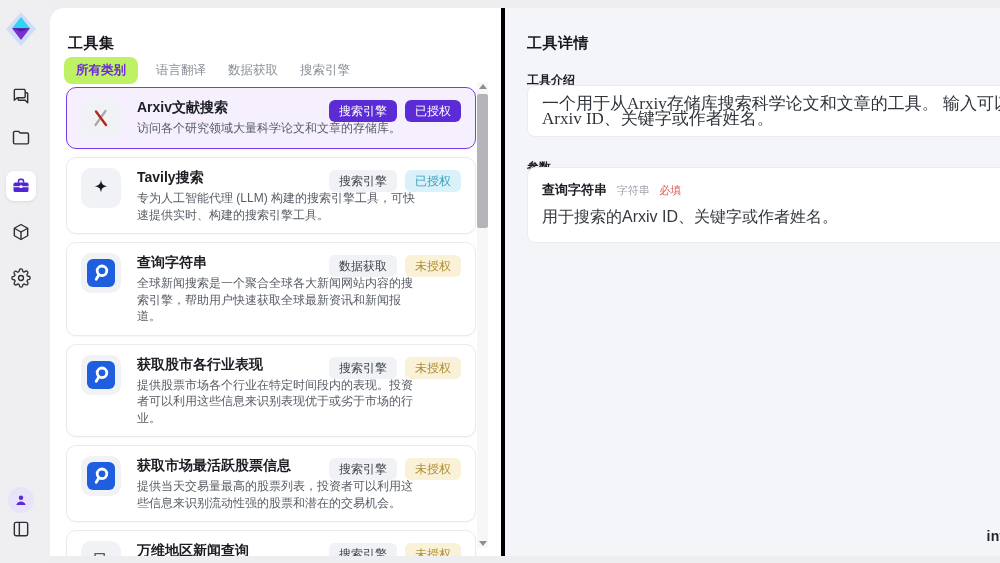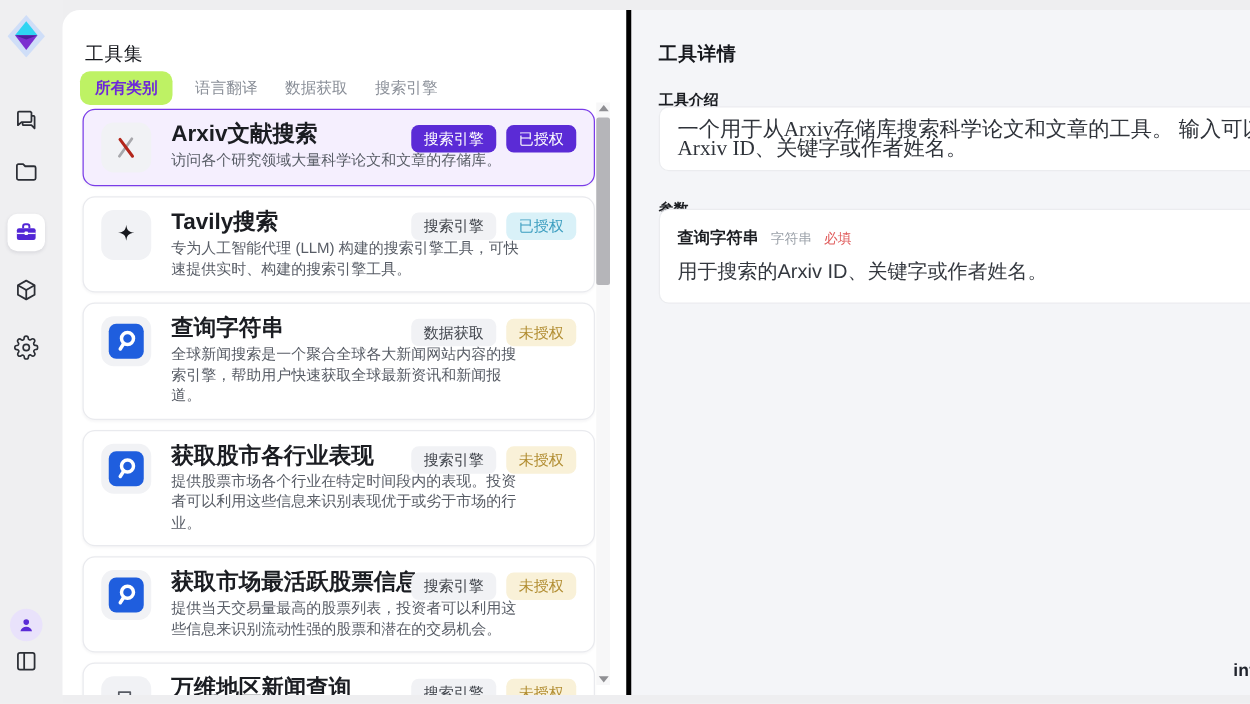--- a/index.html
+++ b/index.html
@@ -16,33 +16,33 @@
   .rail-chat{top:86px;}  .rail-folder{top:128px;}
   .rail-tool{top:171px;width:30px;height:30px;background:#fff;border-radius:8px;box-shadow:0 1px 3px rgba(30,30,60,.10);}
   .rail-cube{top:222px;} .rail-gear{top:268px;}
   .rail-user{top:487px;width:26px;height:26px;background:#e9e2fb;border-radius:50%;}
   .rail-panel{top:519px;}
   .rail svg{display:block;}
 
   
   .list-panel{position:absolute;left:50px;top:8px;width:451px;height:548px;background:#fff;
     border-radius:14px 0 0 0;overflow:hidden;box-sizing:border-box;}
-  .lp-title{position:absolute;left:18px;top:16px;font-size:15px;font-weight:normal;color:#16181d;letter-spacing:.5px;}
+  .lp-title{position:absolute;left:18px;top:16px;font-size:15px;font-weight:bold;color:#16181d;letter-spacing:.5px;}
   .tabs{position:absolute;left:14px;top:49px;display:flex;gap:14px;align-items:center;}
   .tab{font-size:12.5px;color:#8a8f98;padding:5px 4px;border-radius:8px;white-space:nowrap;}
   .tab.active{background:#bef264;color:#6d28d9;padding:5px 12px;font-weight:bold;}
   .cards{position:absolute;left:16px;top:79px;width:410px;display:flex;flex-direction:column;gap:8px;}
   .card{position:relative;background:#fff;border:1px solid #e9eaee;border-radius:10px;
     padding:10px 14px;box-sizing:border-box;min-height:60px;box-shadow:0 1px 2px rgba(25,25,50,.04);cursor:pointer;}
   .card.selected{background:#f5effe;border:1.5px solid #7a3ce8;}
   .card-row{display:flex;gap:16px;}
   .tool-icon{width:40px;height:40px;border-radius:10px;flex:none;background:#f1f2f5;
     display:flex;align-items:center;justify-content:center;}
   .text-col{width:280px;}
-  .tool-name{font-size:18px;font-weight:bold;color:#1b1d22;line-height:17px;margin:1px 0 4px;}
+  .tool-name{font-size:14px;font-weight:bold;color:#1b1d22;line-height:17px;margin:1px 0 4px;}
   .tool-desc{font-size:12px;color:#585d66;line-height:16.5px;}
   .badges{position:absolute;top:12px;right:14px;display:flex;gap:8px;}
   .badge{font-size:12px;line-height:1;padding:5px 10px;border-radius:6px;white-space:nowrap;}
   .badge.cat-gray{background:#f1f2f5;color:#41454c;}
   .badge.solid-purple{background:#5b2bd6;color:#ffffff;}
   .badge.auth-cyan{background:#d9f1f8;color:#3e9fc0;}
   .badge.auth-yellow{background:#f9f1d8;color:#b28e33;}
 
   
   .scrollbar{position:absolute;right:13px;top:74px;bottom:8px;width:11px;background:#f7f7f8;}

